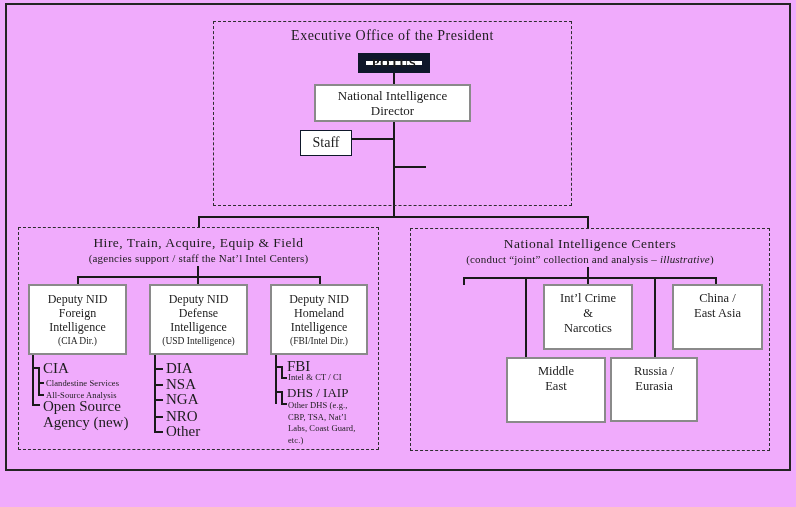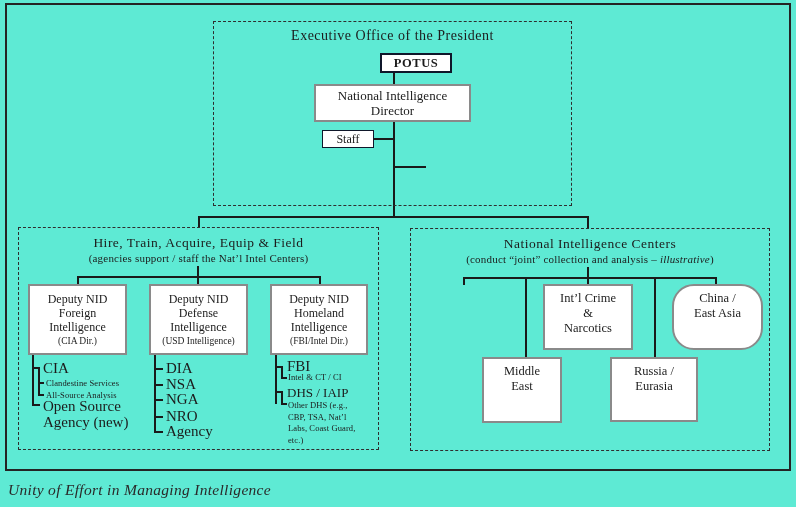--- a/index.html
+++ b/index.html
@@ -1,21 +1,21 @@
 <!DOCTYPE html>
 <html><head>
 <meta charset="utf-8">
 <style>
   * { box-sizing: border-box; margin: 0; padding: 0; }
   body { background: #fff; }
   .canvas {
     position: relative;
     width: 796px;
     height: 507px;
-    background: #5eead4;
+    background: #f0abfc;
     font-family: "Liberation Serif", "DejaVu Serif", serif;
     color: #1c1c1c;
     overflow: hidden;
   }
   .frame {
     position: absolute;
     border: 2px solid #242424;
     background: transparent;
   }
   .dashed {
@@ -39,21 +39,21 @@
     background: #fff;
     border: 2px solid #8a8a8a;
     text-align: center;
     white-space: pre-line;
     display: flex;
     flex-direction: column;
     align-items: center;
     justify-content: center;
     line-height: 1.18;
   }
-  .box.darkborder { border: 2px solid #0f172a; margin-left: 22px; }
+  .box.darkborder { border: 8px solid #0f172a; }
   .box.topalign { justify-content: flex-start; padding-top: 5px; }
   .note { font-size: 9.5px; margin-top: 2px; white-space: pre-line; }
   .hline, .vline { position: absolute; background: #1a1a1a; }
   .hline { height: 2px; }
   .vline { width: 2px; }
   .li-big {
     position: absolute;
     font-size: 15px;
     line-height: 15px;
     white-space: pre-line;
@@ -128,21 +128,21 @@
   <div class="dashed" style="left:18px; top:227px; width:361px; height:223px;"></div>
   <div class="dashed" style="left:410px; top:228px; width:360px; height:223px;"></div>
 
   <div class="gtitle" style="left:213px; top:28px; width:359px; font-size:14px;">Executive Office of the President</div>
 
   <div class="box darkborder" style="left:358px; top:53px; width:72px; height:20px; font-size:12.5px; font-weight:bold; letter-spacing:0.6px;">POTUS</div>
 
   <div class="box" style="left:314px; top:84px; width:157px; height:38px; font-size:13px;">National Intelligence
 Director</div>
 
-  <div class="box darkborder" style="left:300px; top:130px; width:52px; height:18px; font-size:12px; border-width:1.5px;">Staff</div>
+  <div class="box darkborder" style="left:300px; top:130px; width:52px; height:26px; font-size:14px; border-width:1.5px;">Staff</div>
 
 
   <div class="gtitle" style="left:18px; top:235px; width:361px; font-size:13.5px;">Hire, Train, Acquire, Equip &amp; Field</div>
   <div class="gsub" style="left:18px; top:252px; width:361px;">(agencies support / staff the Nat’l Intel Centers)</div>
 
   <div class="box" style="left:28px; top:284px; width:99px; height:71px; font-size:12px;">
     <div style="white-space:pre-line;">Deputy NID
 Foreign
 Intelligence</div>
     <div class="note">(CIA Dir.)</div>
@@ -165,40 +165,39 @@
   <div class="li-big" style="left:43px; top:361px;">CIA</div>
   <div class="li-small" style="left:46px; top:378px;">Clandestine Services</div>
   <div class="li-small" style="left:46px; top:390px;">All-Source Analysis</div>
   <div class="li-big" style="left:43px; top:398px; line-height:16px;">Open Source
 Agency (new)</div>
 
   <div class="li-big" style="left:166px; top:361px;">DIA</div>
   <div class="li-big" style="left:166px; top:377px;">NSA</div>
   <div class="li-big" style="left:166px; top:392px;">NGA</div>
   <div class="li-big" style="left:166px; top:409px;">NRO</div>
-  <div class="li-big" style="left:166px; top:424px;">Agency</div>
+  <div class="li-big" style="left:166px; top:424px;">Other</div>
 
   <div class="li-big" style="left:287px; top:359px;">FBI</div>
   <div class="li-small" style="left:288px; top:372px;">Intel &amp; CT / CI</div>
   <div class="li-big" style="left:287px; top:385px; font-size:13px;">DHS / IAIP</div>
   <div class="li-small" style="left:288px; top:400px;">Other DHS (e.g.,
 CBP, TSA, Nat’l
 Labs, Coast Guard,
 etc.)</div>
 
   <div class="gtitle" style="left:410px; top:236px; width:360px; font-size:13.5px;">National Intelligence Centers</div>
   <div class="gsub" style="left:410px; top:253px; width:360px;">
     <span>(conduct “joint” collection and analysis – </span><span class="it">illustrative</span><span>)</span>
   </div>
 
   <div class="box topalign" style="left:543px; top:284px; width:90px; height:66px; font-size:12.5px;">Int’l Crime
 &amp;
 Narcotics</div>
-  <div class="box topalign" style="left:672px; top:284px; width:91px; height:66px; font-size:12.5px;border-radius:22px;">China /
+  <div class="box topalign" style="left:672px; top:284px; width:91px; height:66px; font-size:12.5px;">China /
 East Asia</div>
-  <div class="box topalign" style="left:482px; top:357px; width:80px; height:66px; font-size:12.5px;">Middle
+  <div class="box topalign" style="left:506px; top:357px; width:100px; height:66px; font-size:12.5px;">Middle
 East</div>
   <div class="box topalign" style="left:610px; top:357px; width:88px; height:65px; font-size:12.5px;">Russia /
 Eurasia</div>
 
-  <div class="caption" style="left:8px; top:481px;">Unity of Effort in Managing Intelligence</div>
 
 </div>
 
 </body></html>

